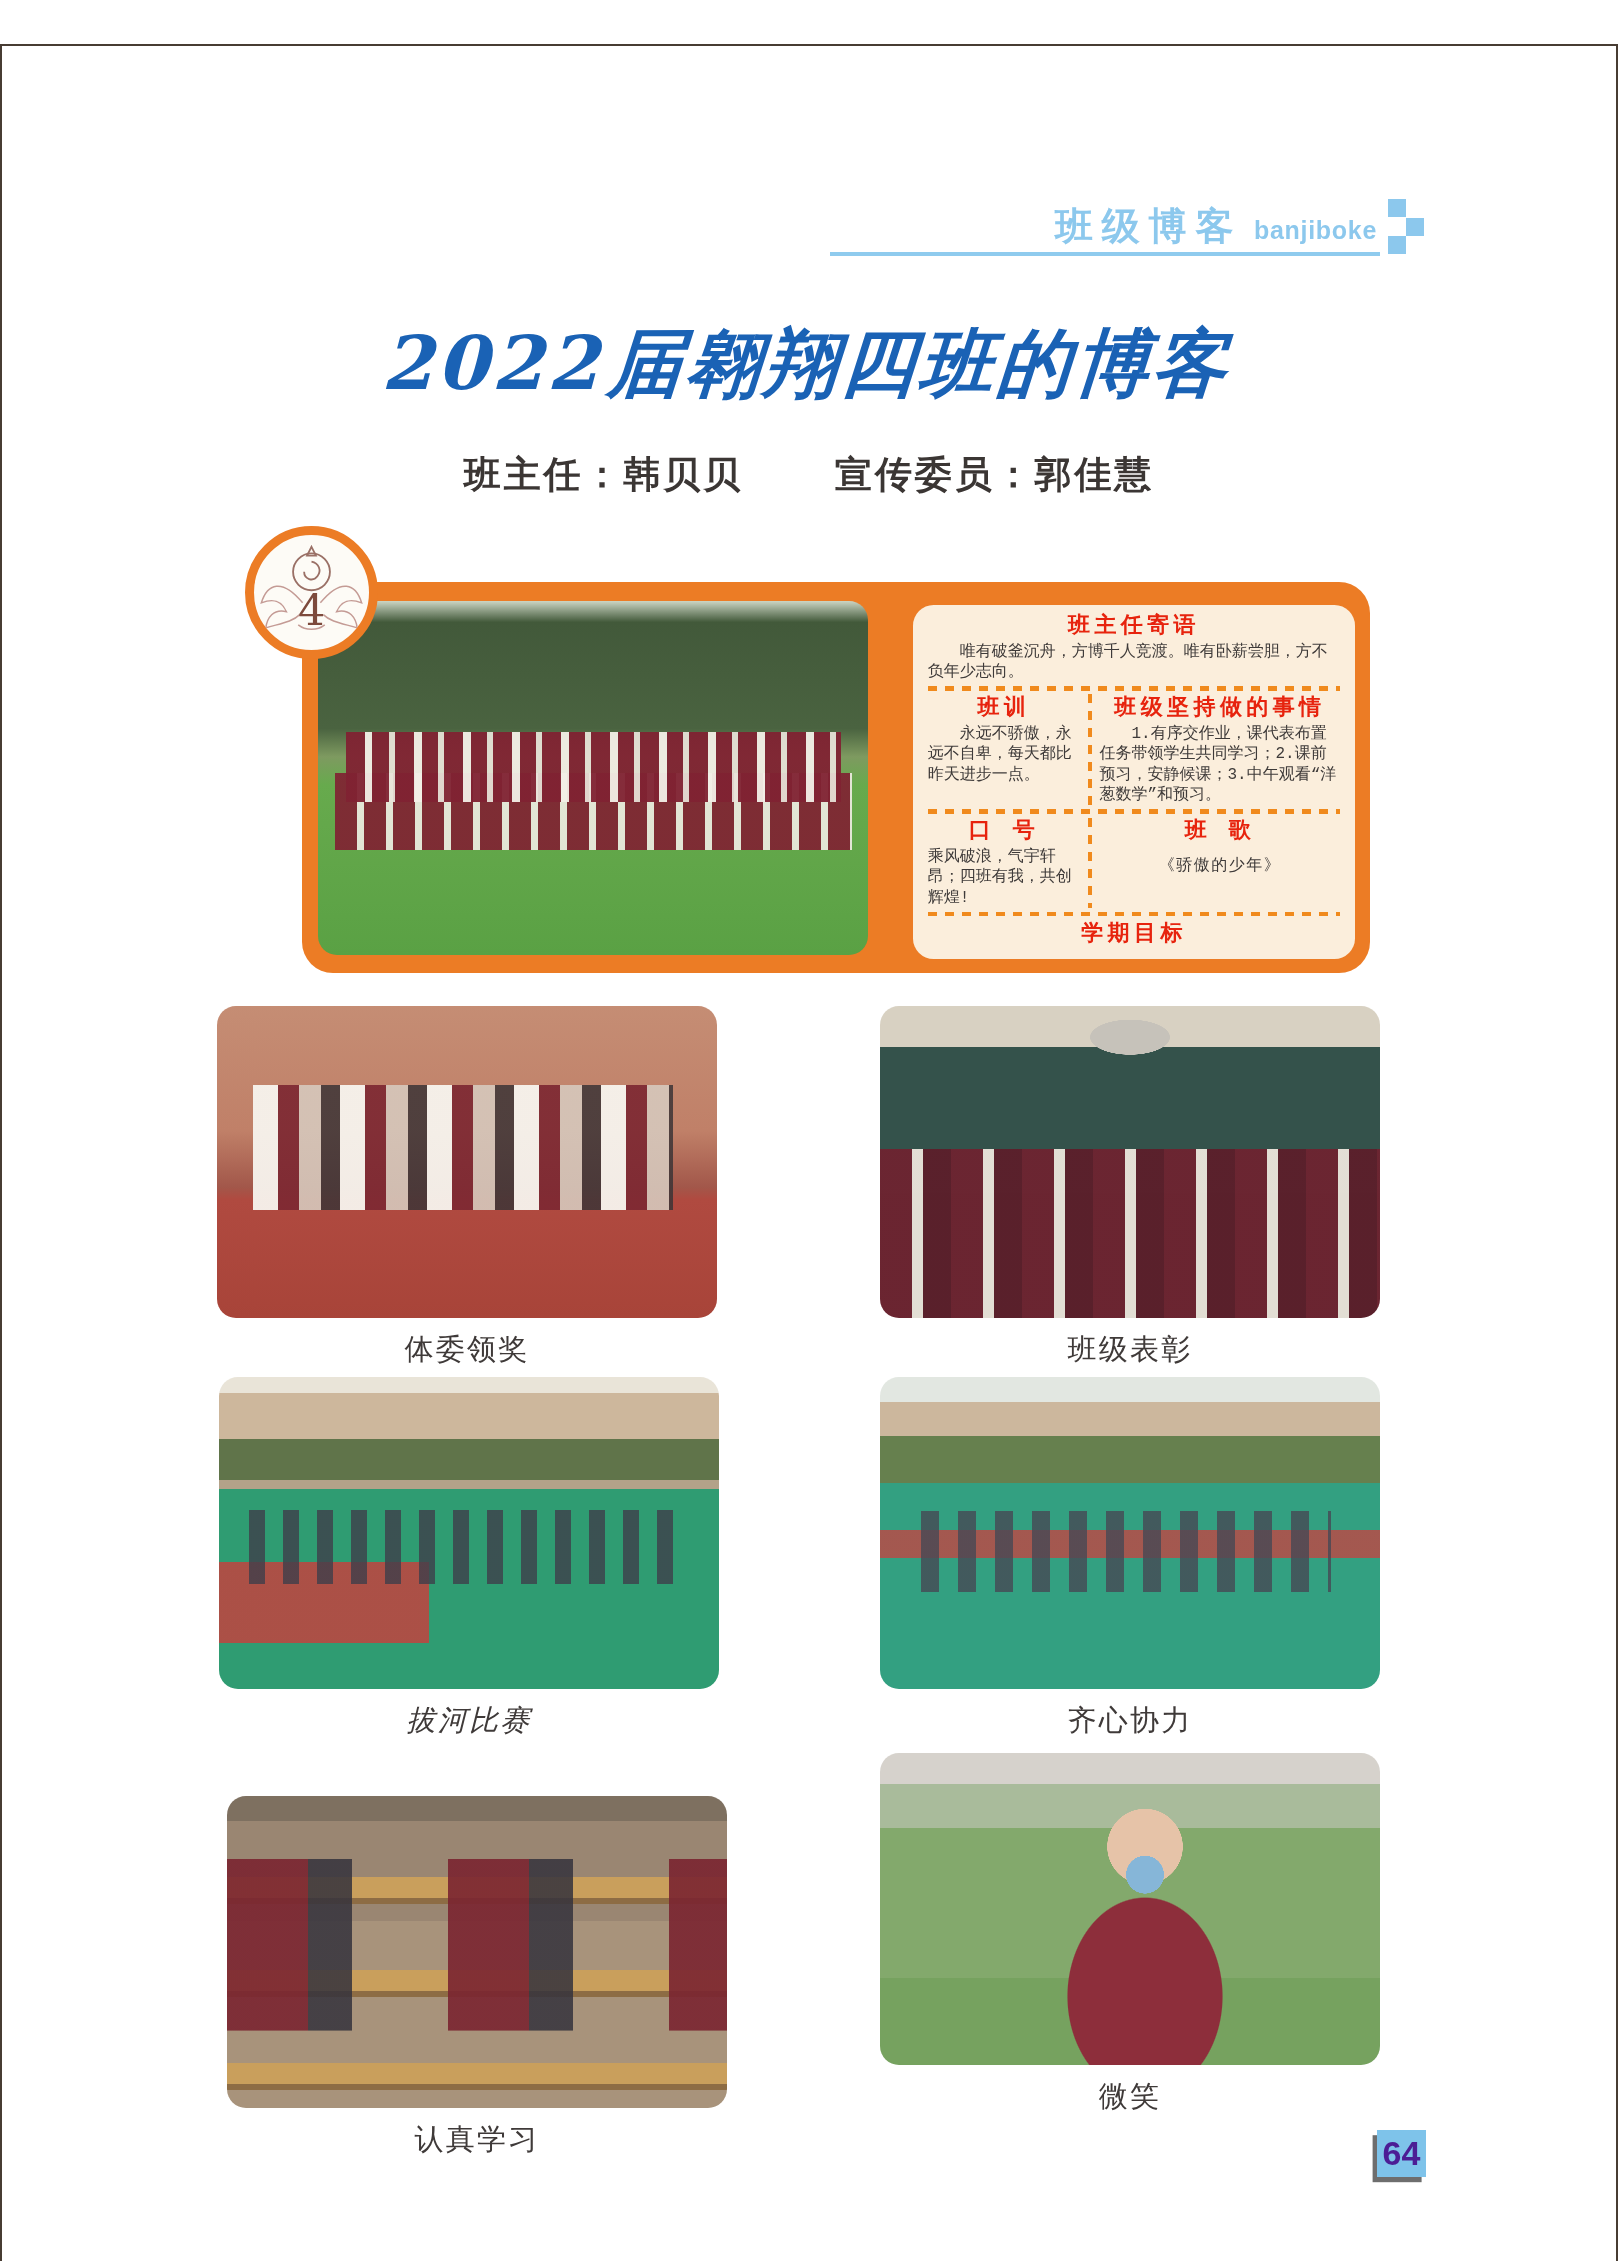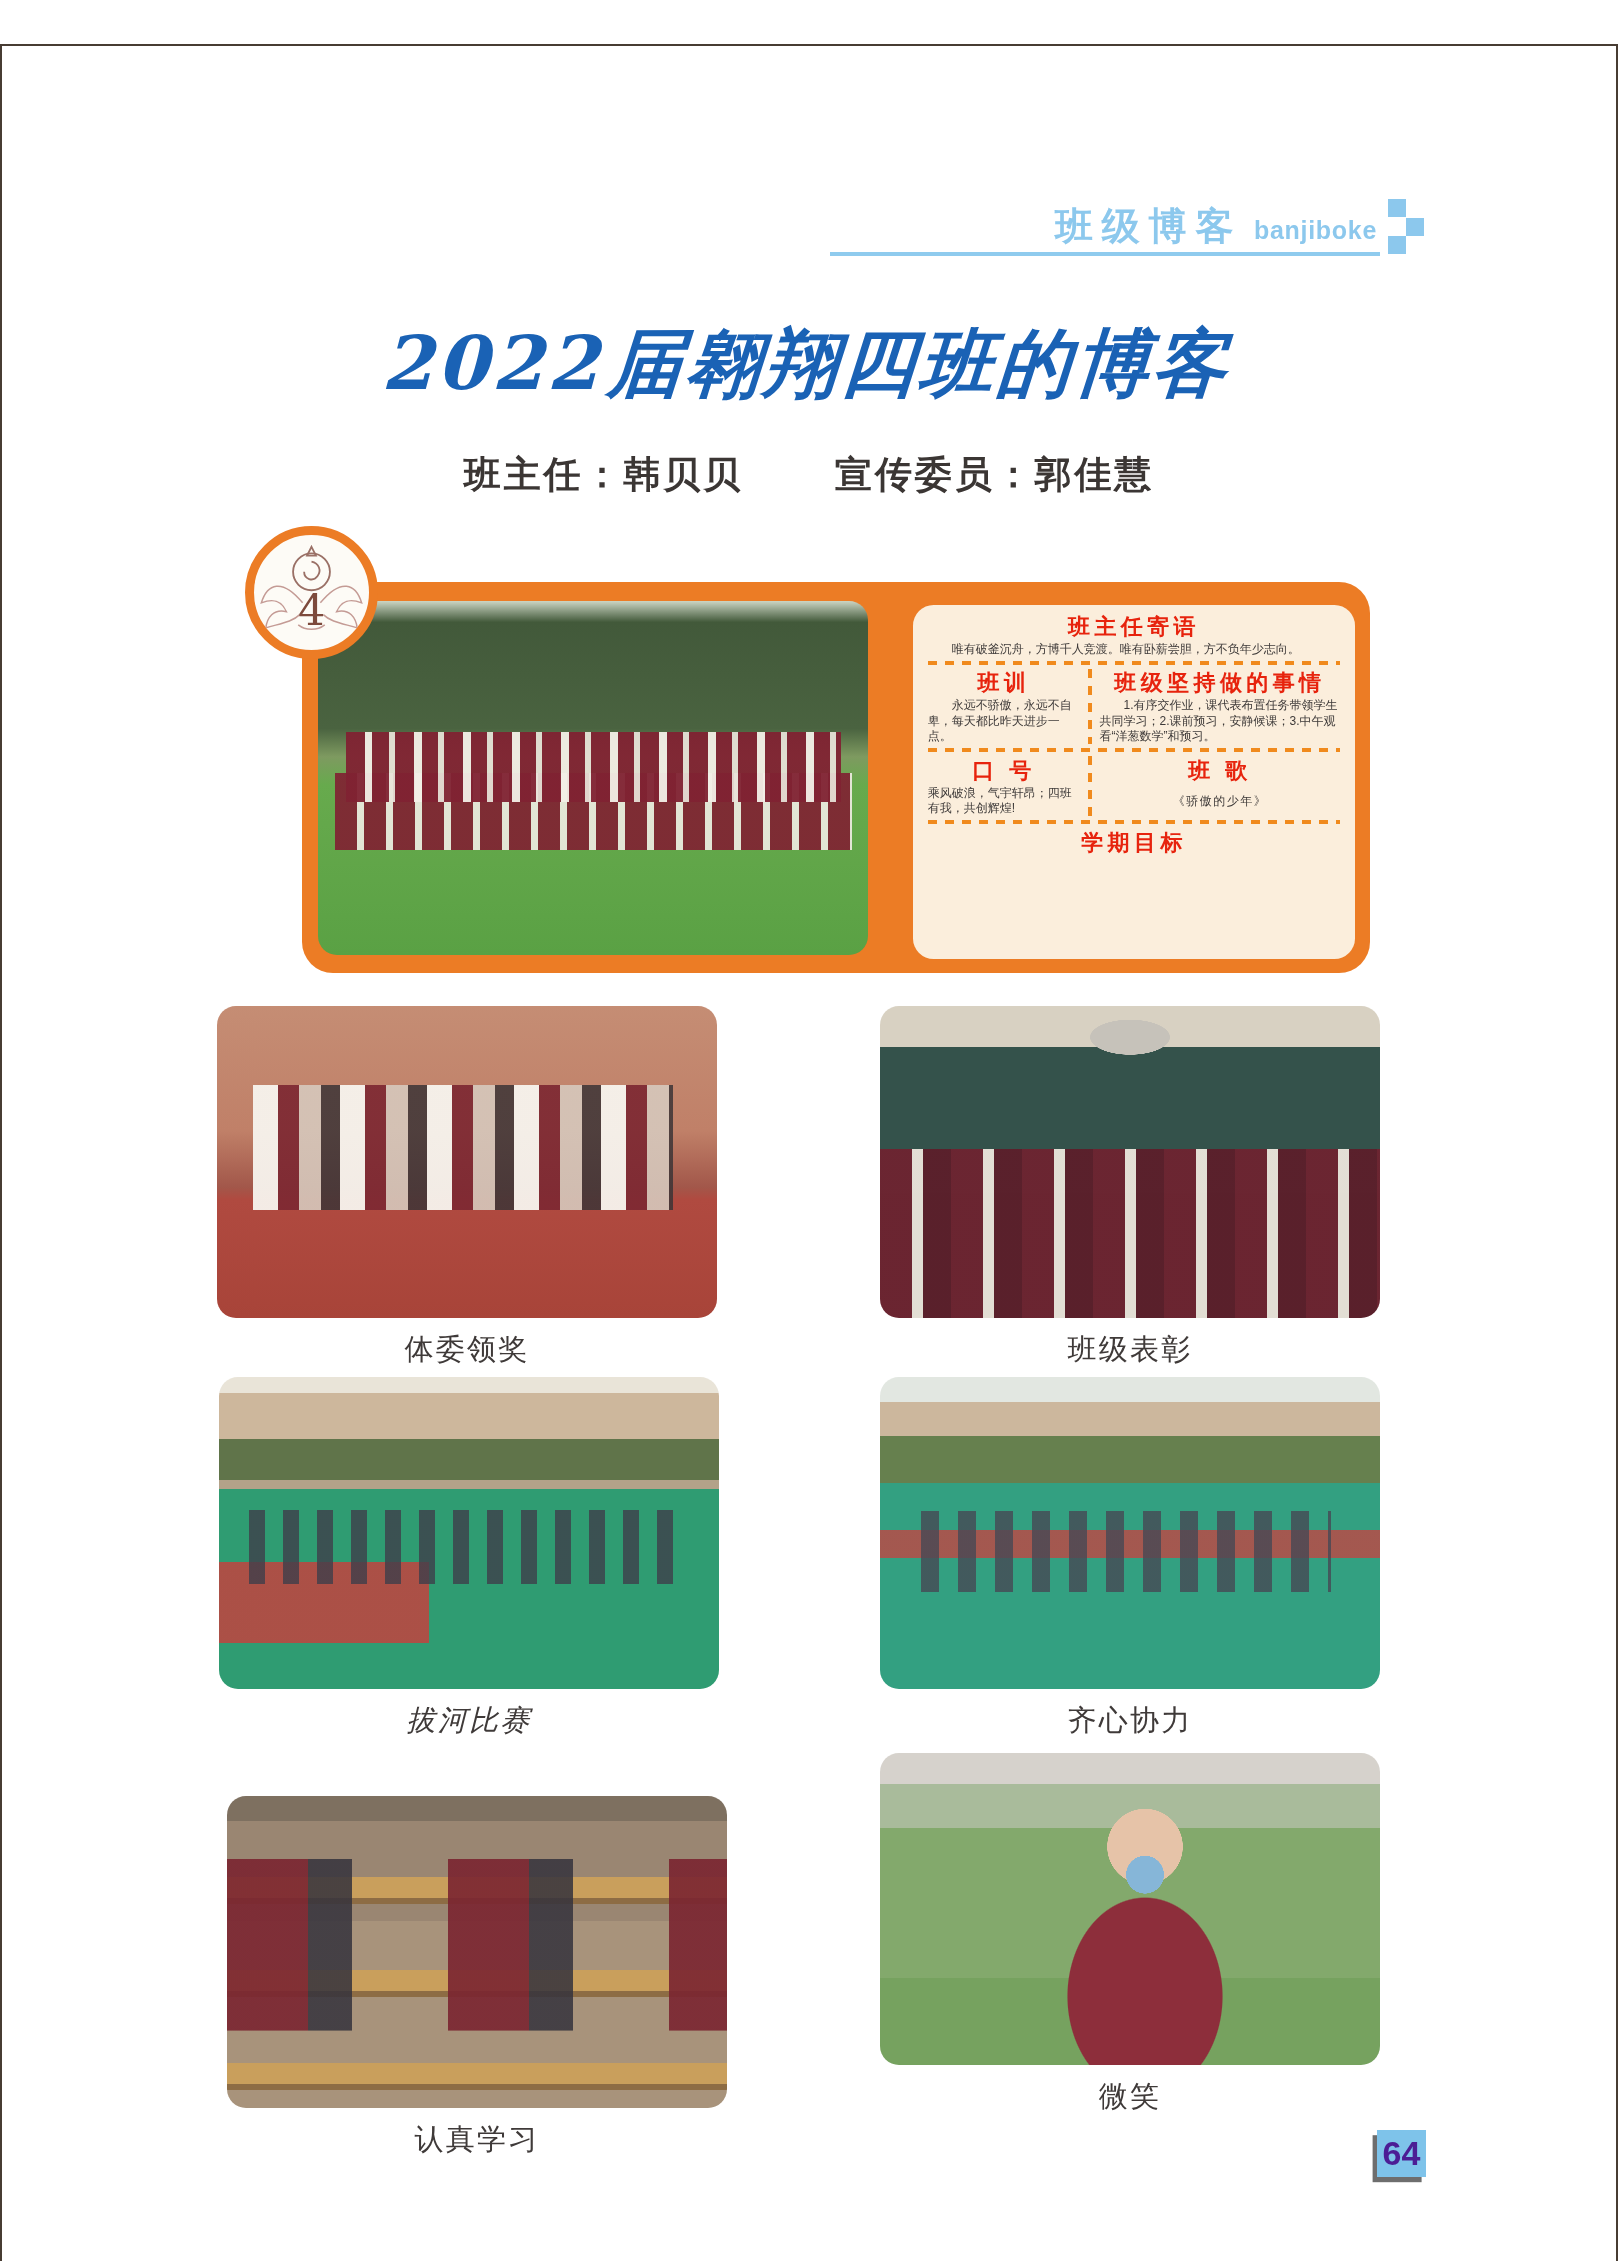--- a/index.html
+++ b/index.html
@@ -25,24 +25,24 @@
 
   
   .board{position:absolute;left:302px;top:538px;width:1068px;height:391px;
          background:#EC7C25;border-radius:31px;}
   .board-photo{position:absolute;left:16px;top:19px;width:550px;height:354px;border-radius:19px;
                background-repeat:no-repeat;overflow:hidden;}
   .badge{position:absolute;left:-57px;top:-56px;width:115px;height:115px;background:#FDFBF6;
          border:9.6px solid #EC7C25;border-radius:50%;overflow:hidden;}
   .panel{position:absolute;left:611px;top:23px;width:442px;height:354px;background:#FBEEDC;
          border-radius:20.6px;box-sizing:border-box;padding:7.4px 14.7px 5.9px 14.7px;
-         display:flex;flex-direction:column;overflow:hidden;}
+         display:flex;flex-direction:column;overflow:hidden;font-family:Liberation Mono, monospace;}
   .sec-title{font-size:22px;font-weight:bold;color:#E7230D;text-align:center;
              letter-spacing:4.4px;line-height:1.2;margin:1.5px 0;}
-  .sec-body{font-size:12px;line-height:1.28;color:#3E3A39;}
+  .sec-body{font-size:16px;line-height:1.28;color:#3E3A39;}
   .indent{text-indent:2em;}
   .hdash{height:4.4px;margin:3.7px 0;flex:none;
          background:repeating-linear-gradient(90deg,#F08A1D 0 8.8px,transparent 8.8px 17px);}
   .vdash{width:4.4px;flex:none;margin:0 7.4px;
          background:repeating-linear-gradient(180deg,#F08A1D 0 8.8px,transparent 8.8px 17px);}
   .row{display:flex;}
   .col-l{width:37%;} .col-r{flex:1;}
   .song-body{text-align:center;margin-top:10.3px;letter-spacing:1.5px;}
 
   

